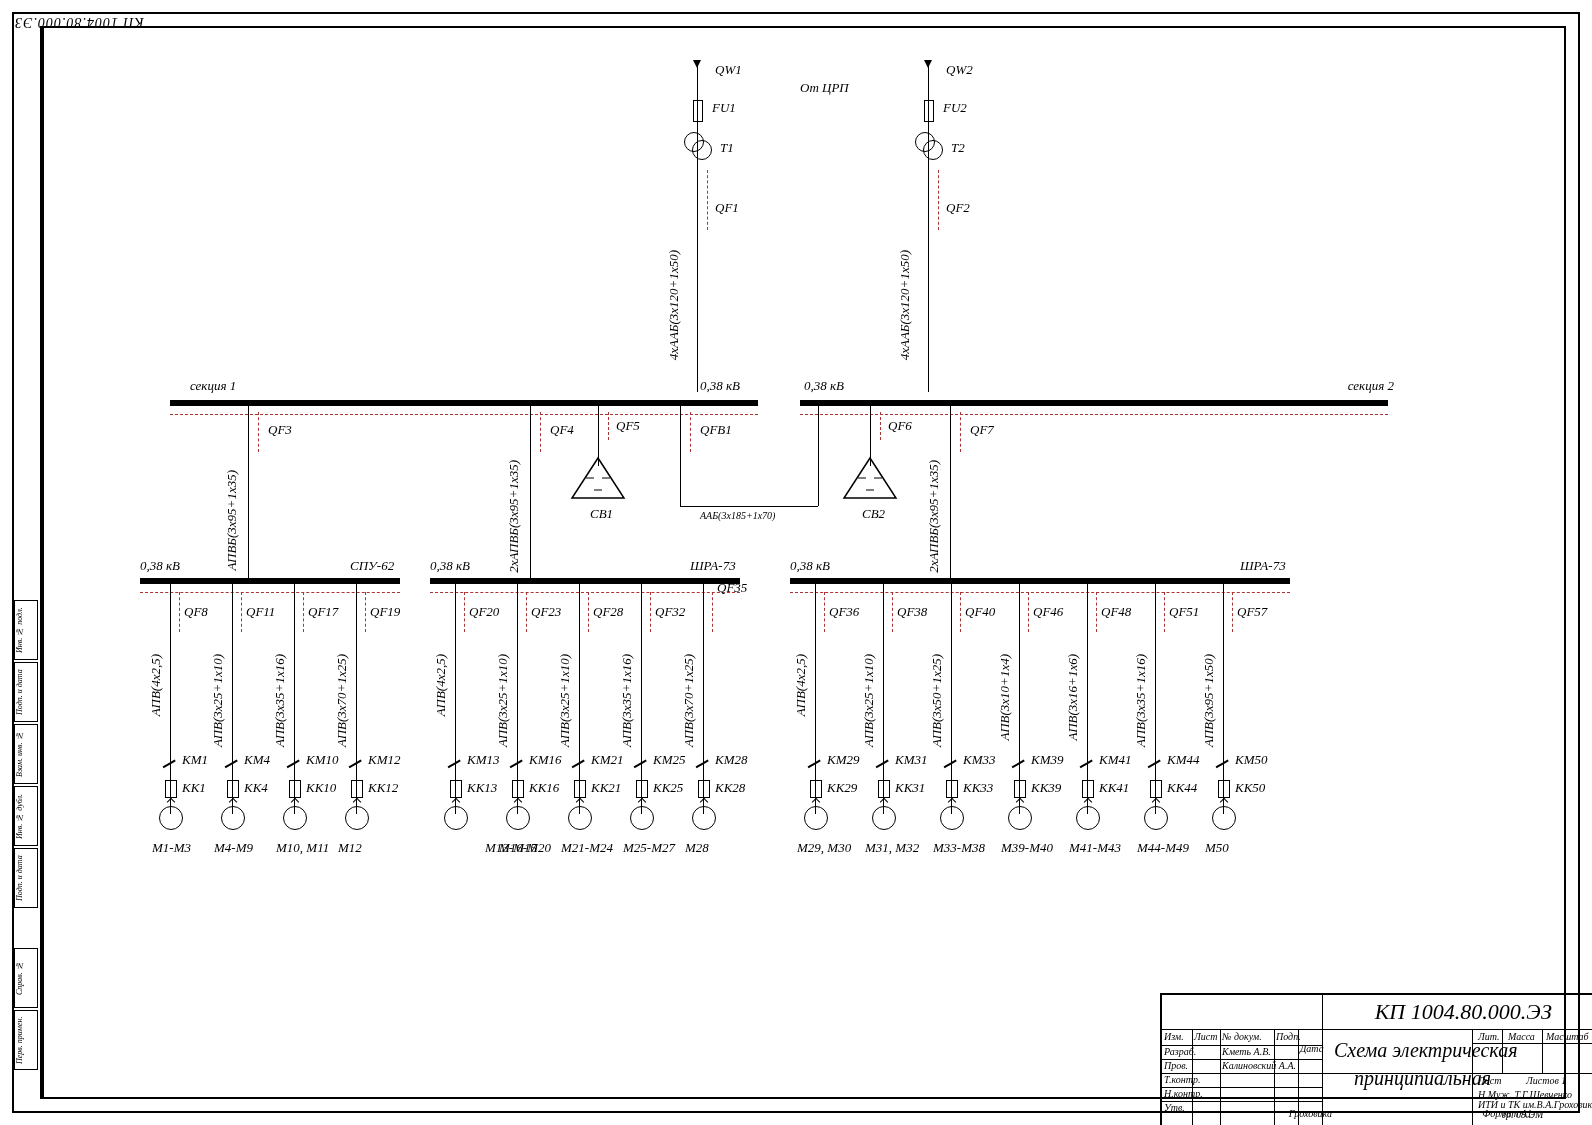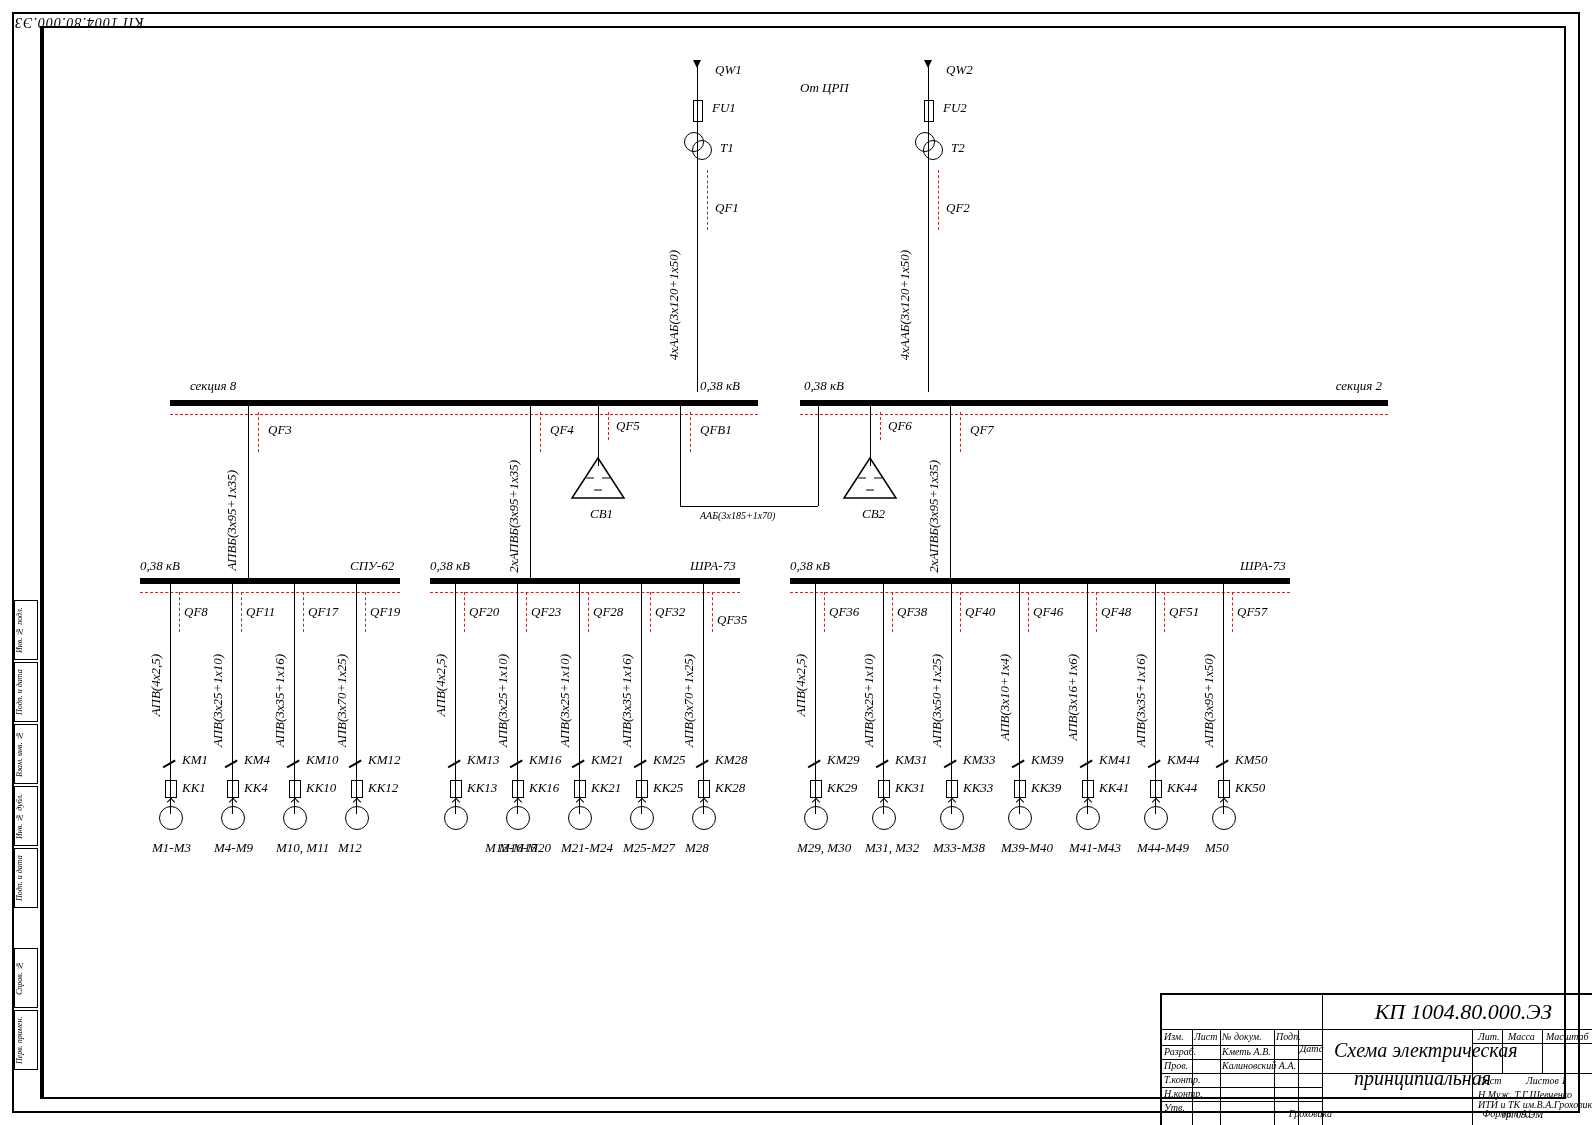--- a/index.html
+++ b/index.html
@@ -87,27 +87,27 @@
   <div class="xfmr" style="left:915px;top:132px">
       <div class="c1"></div>
       <div class="c2"></div>
     </div>
   <span class="lbl" style="left:951px;top:140px">T2</span>
   <div class="dash" style="left:938px;top:170px;height:60px"></div>
   <span class="lbl" style="left:946px;top:200px">QF2</span>
   <span class="lbl vtext" style="left:897px;top:250px">4хААБ(3х120+1х50)</span>
 
   <div class="busline" style="left:170px;top:400px;width:588px"></div>
-  <span class="lbl bustext" style="left:190px;top:378px">секция 8</span>
+  <span class="lbl bustext" style="left:190px;top:378px">секция 1</span>
   <span class="lbl bustext" style="left:700px;top:378px">0,38 кВ</span>
   <div class="dashh" style="left:170px;top:414px;width:588px"></div>
 
   <div class="busline" style="left:800px;top:400px;width:588px"></div>
   <span class="lbl bustext" style="left:804px;top:378px">0,38 кВ</span>
-  <span class="lbl bustext" style="right:210px;top:378px">секция 2</span>
+  <span class="lbl bustext" style="right:198px;top:378px">секция 2</span>
   <div class="dashh" style="left:800px;top:414px;width:588px"></div>
 
   <div class="vline" style="left:680px;top:406px;height:100px"></div>
   <div class="dash" style="left:690px;top:412px;height:40px"></div>
   <span class="lbl" style="left:700px;top:422px">QFB1</span>
   <div class="hline" style="left:680px;top:506px;width:138px"></div>
   <div class="vline" style="left:818px;top:406px;height:100px"></div>
   <span class="lbl sm" style="left:700px;top:510px">ААБ(3х185+1х70)</span>
 
   <div class="vline" style="left:598px;top:406px;height:60px"></div>
@@ -242,21 +242,21 @@
       <span class="lbl" style="left: 655px; top: 604px;">QF32</span>
       <span class="lbl vtext" style="left: 619px; top: 654px;">АПВ(3х35+1х16)</span>
       <div class="contactor" style="left: 636px; top: 759px;"></div>
       <span class="lbl" style="left: 653px; top: 752px;">KM25</span>
       <div class="relaybox" style="left: 636px; top: 780px;"></div>
       <span class="lbl" style="left: 653px; top: 780px;">KK25</span>
       <div class="motor" style="left: 630px; top: 806px;"></div>
       <span class="lbl" style="left: 623px; top: 840px;">M25-M27</span>
       <div class="vline" style="left: 703px; top: 584px; height: 230px;"></div>
       <div class="dash" style="left: 712px; top: 592px; height: 40px;"></div>
-      <span class="lbl" style="left: 717px; top: 612px;">QF35</span>
+      <span class="lbl" style="left: 717px; top: 580px;">QF35</span>
       <span class="lbl vtext" style="left: 681px; top: 654px;">АПВ(3х70+1х25)</span>
       <div class="contactor" style="left: 698px; top: 759px;"></div>
       <span class="lbl" style="left: 715px; top: 752px;">KM28</span>
       <div class="relaybox" style="left: 698px; top: 780px;"></div>
       <span class="lbl" style="left: 715px; top: 780px;">KK28</span>
       <div class="motor" style="left: 692px; top: 806px;"></div>
       <span class="lbl" style="left: 685px; top: 840px;">M28</span>
       <div class="vline" style="left: 815px; top: 584px; height: 230px;"></div>
       <div class="dash" style="left: 824px; top: 592px; height: 40px;"></div>
       <span class="lbl" style="left: 829px; top: 604px;">QF36</span>

